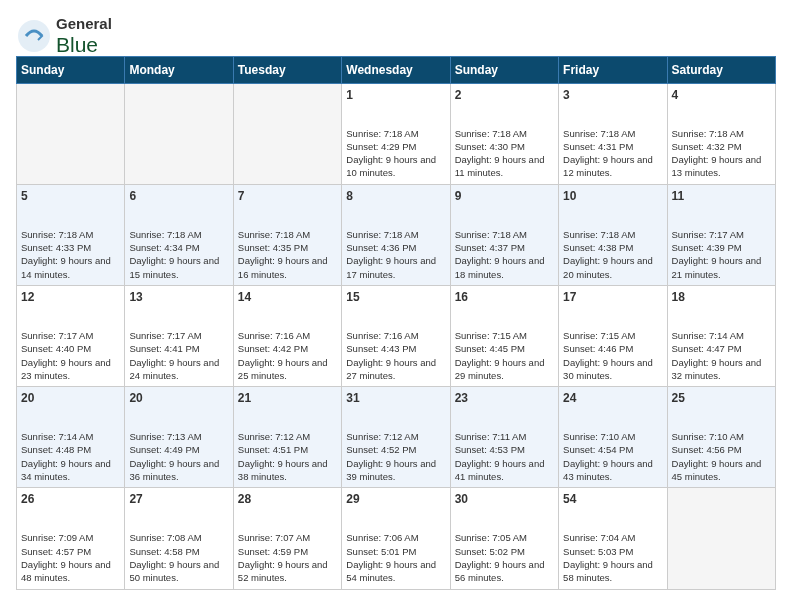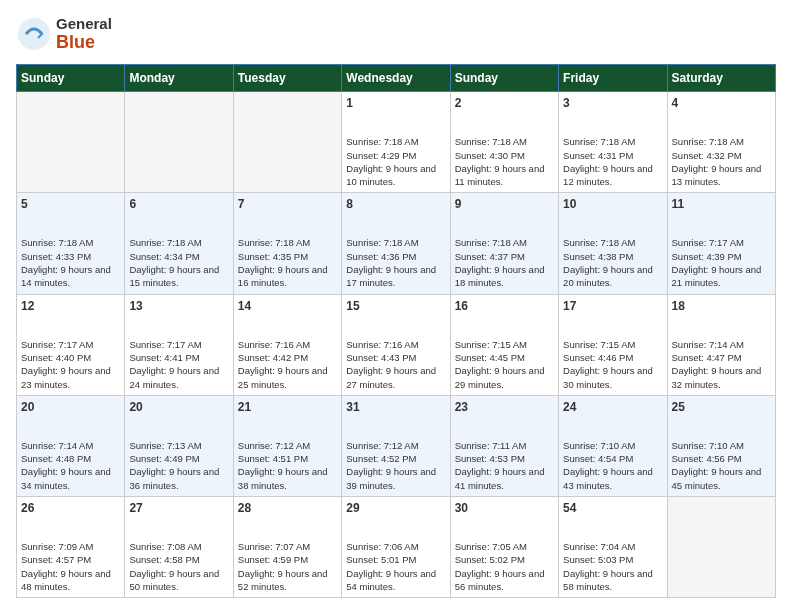--- a/index.html
+++ b/index.html
@@ -7,41 +7,41 @@
       font-family: Arial, sans-serif;
       background: #fff;
       width: 792px;
       min-height: 612px;
       padding: 16px;
     }
     .header {
       display: flex;
       justify-content: space-between;
       align-items: flex-start;
-      margin-bottom: 12px;
+      margin-bottom: 0;
     }
     .logo {
       display: flex;
       align-items: center;
       gap: 4px;
     }
     .logo-text {
       display: flex;
       flex-direction: column;
       line-height: 1.1;
     }
     .logo-general {
       font-size: 15px;
       font-weight: bold;
       color: #333;
     }
     .logo-blue {
-      font-size: 18px;
-      font-weight: bold;
-      color: #c2410c;
+      font-size: 21px;
+      font-weight: normal;
+      color: #14532d;
     }
     .logo-icon {
       width: 36px;
       height: 36px;
     }
     .title-section {
       text-align: right;
     }
     .month-title {
       font-size: 32px;
@@ -51,21 +51,21 @@
     .location {
       font-size: 14px;
       color: #555;
     }
     .calendar {
       width: 100%;
       border-collapse: collapse;
       border: 1px solid #ccc;
     }
     .calendar th {
-      background: #14532d;
+      background: #0c4a6e;
       color: #fff;
       font-size: 12px;
       font-weight: bold;
       padding: 6px 4px;
       text-align: left;
       border: 1px solid #3a7ab0;
     }
     .calendar td {
       border: 1px solid #ccc;
       vertical-align: top;

